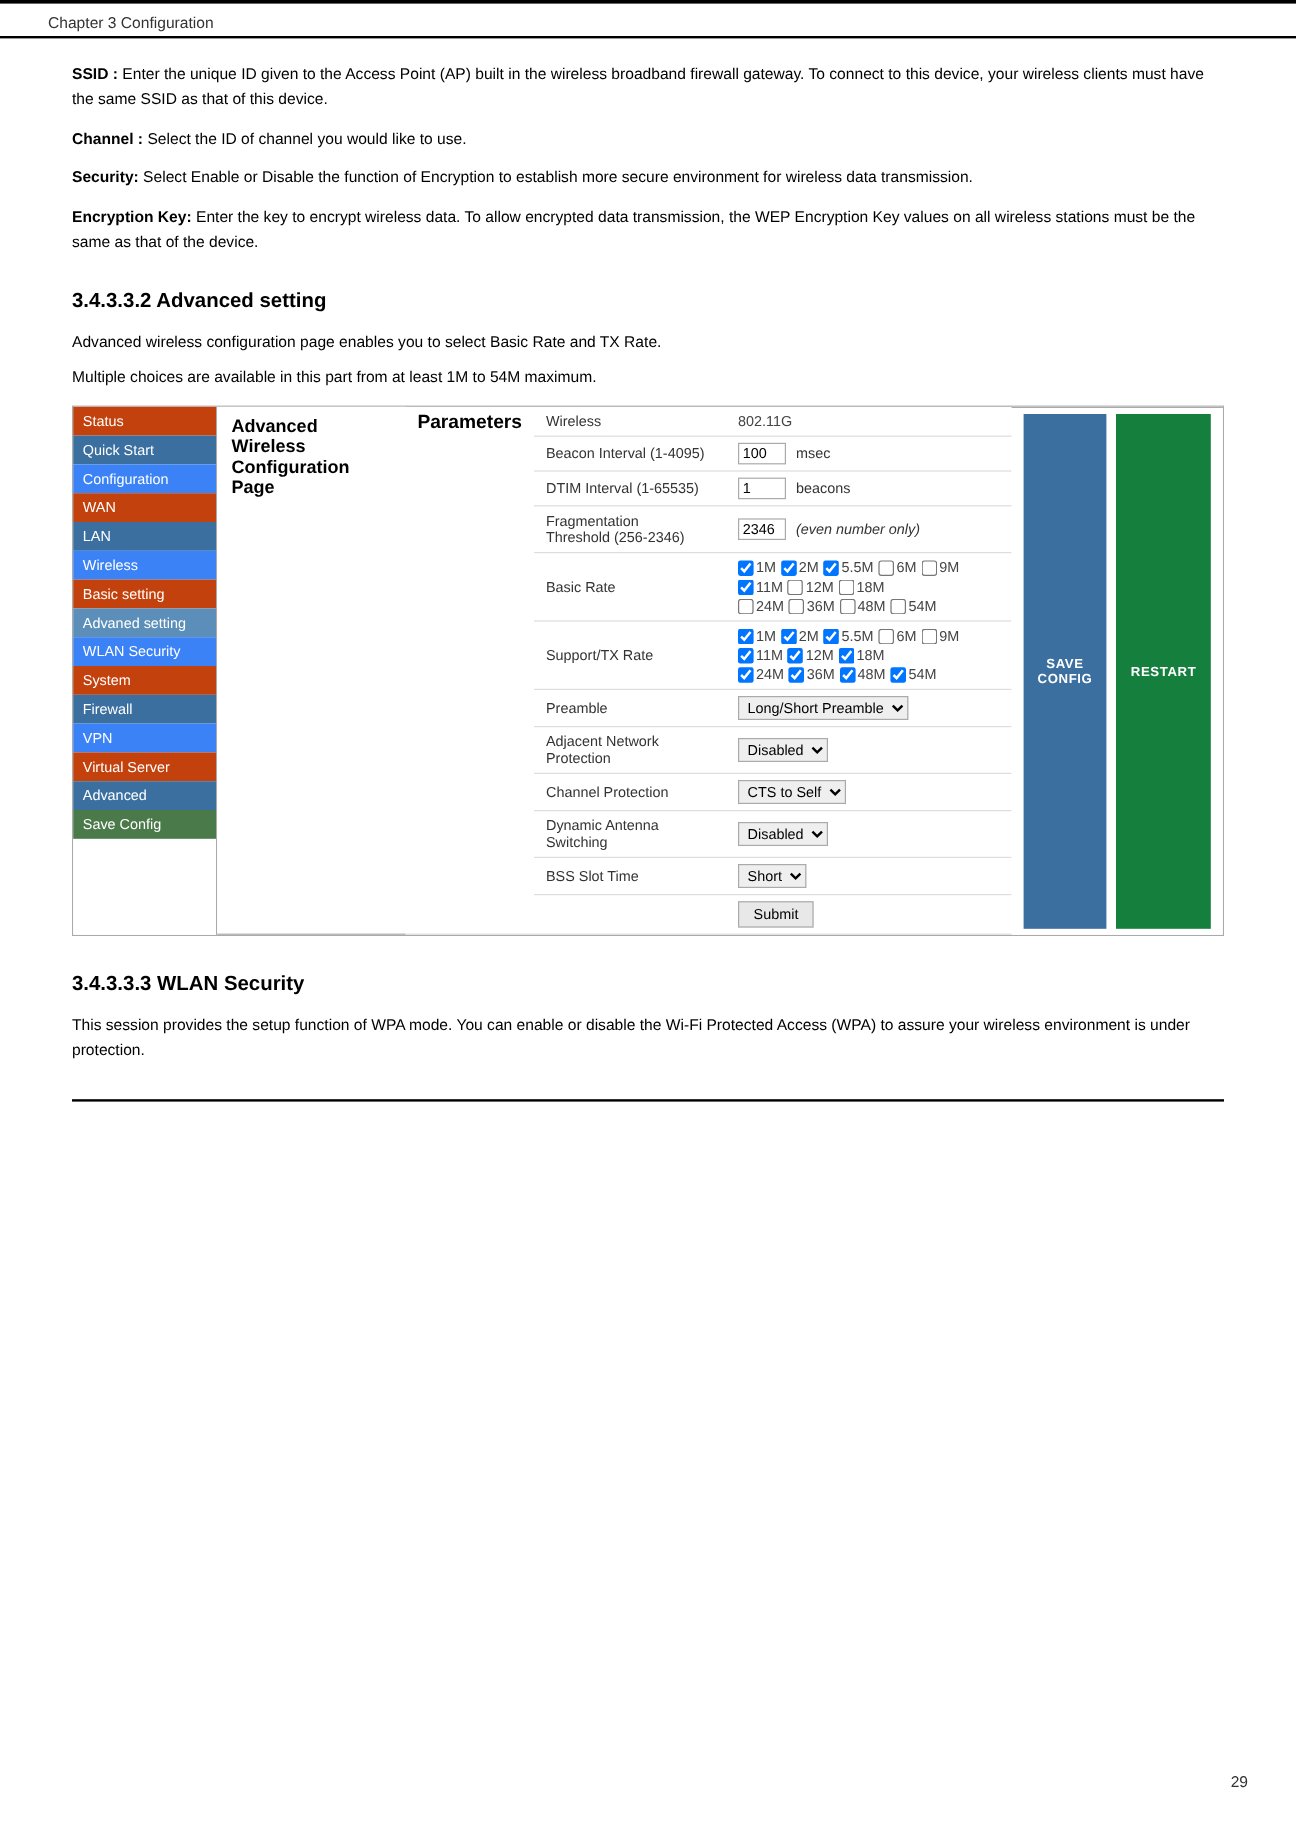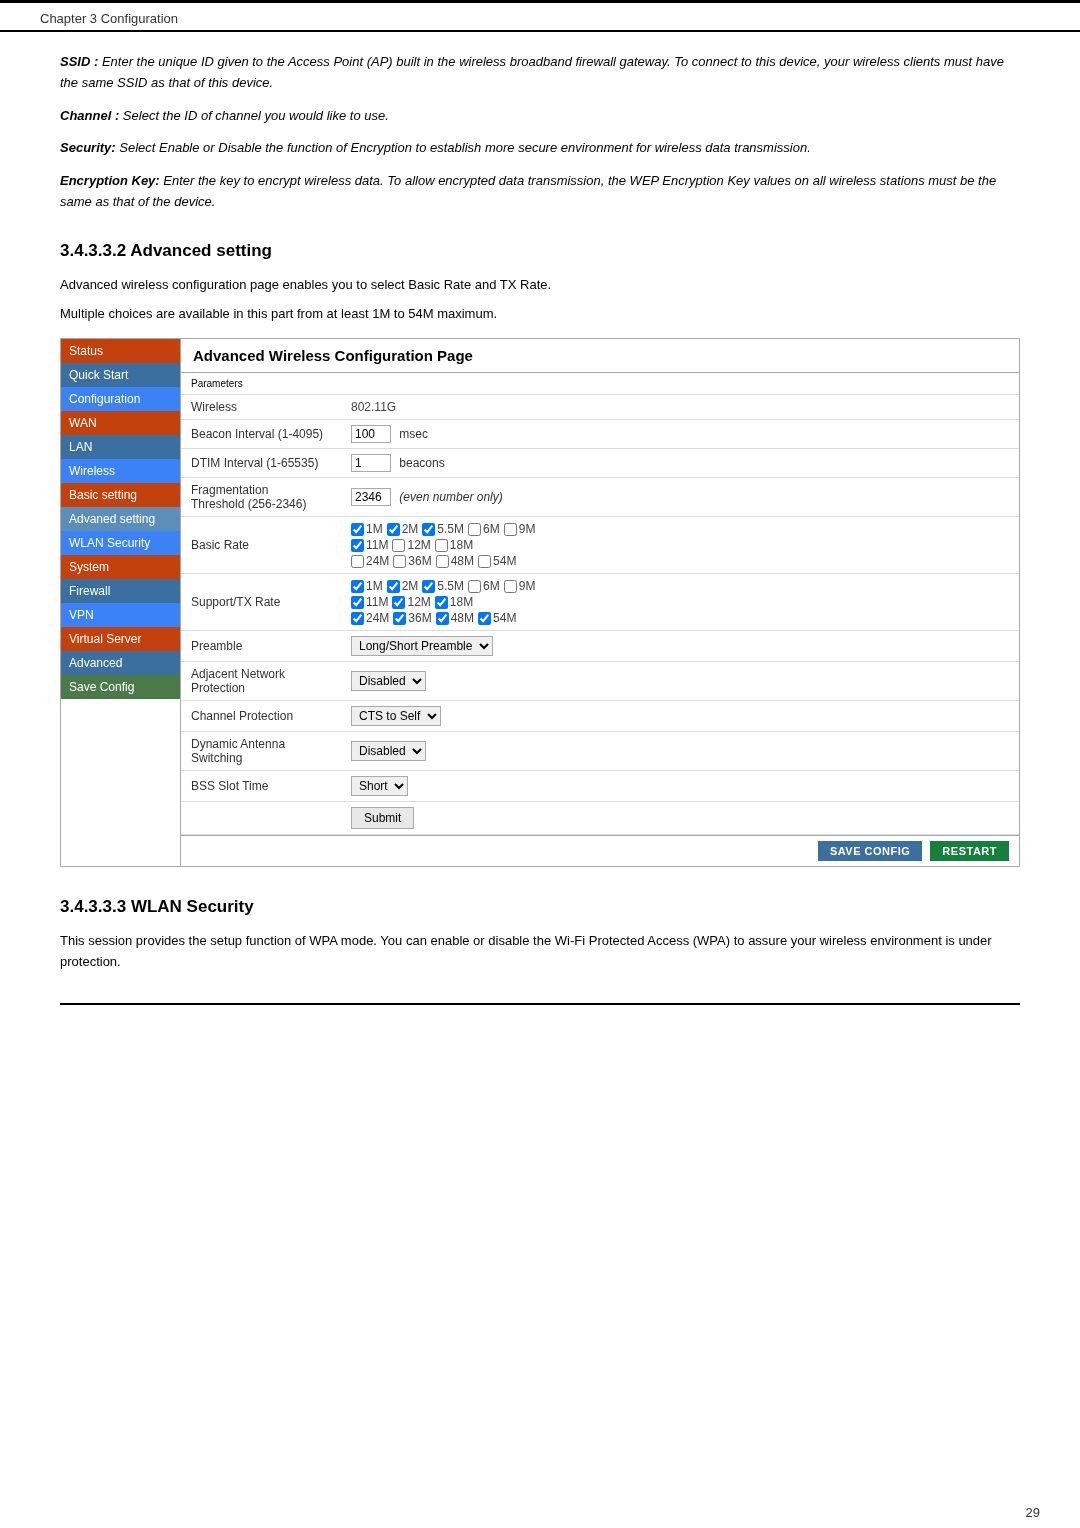--- a/index.html
+++ b/index.html
@@ -27,21 +27,20 @@
     }
 
     .intro-section {
       margin-bottom: 28px;
     }
 
     .intro-section p {
       margin-bottom: 12px;
       line-height: 1.6;
       font-size: 13px;
-      font-style: italic;
     }
 
     .intro-section p strong {
       font-weight: bold;
     }
 
     .section-heading {
       font-size: 17px;
       font-weight: bold;
       margin-bottom: 14px;
@@ -101,21 +100,21 @@
 
     .sidebar-item.highlight {
       background: #5b8fb9;
       color: #fff;
     }
 
     
     .main-panel {
       flex: 1;
       display: flex;
-      flex-direction: column;
+      flex-direction: row;
     }
 
     .panel-title {
       font-size: 15px;
       font-weight: bold;
       padding: 8px 12px;
       border-bottom: 1px solid #aaa;
       background: #fff;
     }
 
@@ -138,23 +137,23 @@
       width: 160px;
       color: #333;
       font-size: 12px;
     }
 
     .config-table td:last-child {
       color: #444;
     }
 
     .params-header {
-      font-weight: normal;
+      font-weight: bold;
       padding: 5px 10px;
-      font-size: 10px;
+      font-size: 16px;
       border-bottom: 1px solid #ddd;
     }
 
     .orange-text {
       color: #cc6600;
       font-style: italic;
       font-size: 11px;
     }
 
     .checkbox-row {
@@ -236,21 +235,21 @@
     .wlan-section {
       margin-top: 30px;
     }
 
     .wlan-section .section-desc {
       margin-bottom: 0;
     }
 
     .page-number {
       position: absolute;
-      bottom: 8px;
+      bottom: 36px;
       right: 40px;
       font-size: 13px;
       color: #333;
     }
 
     .top-border {
       height: 3px;
       background: #000;
       margin-bottom: 0;
     }

